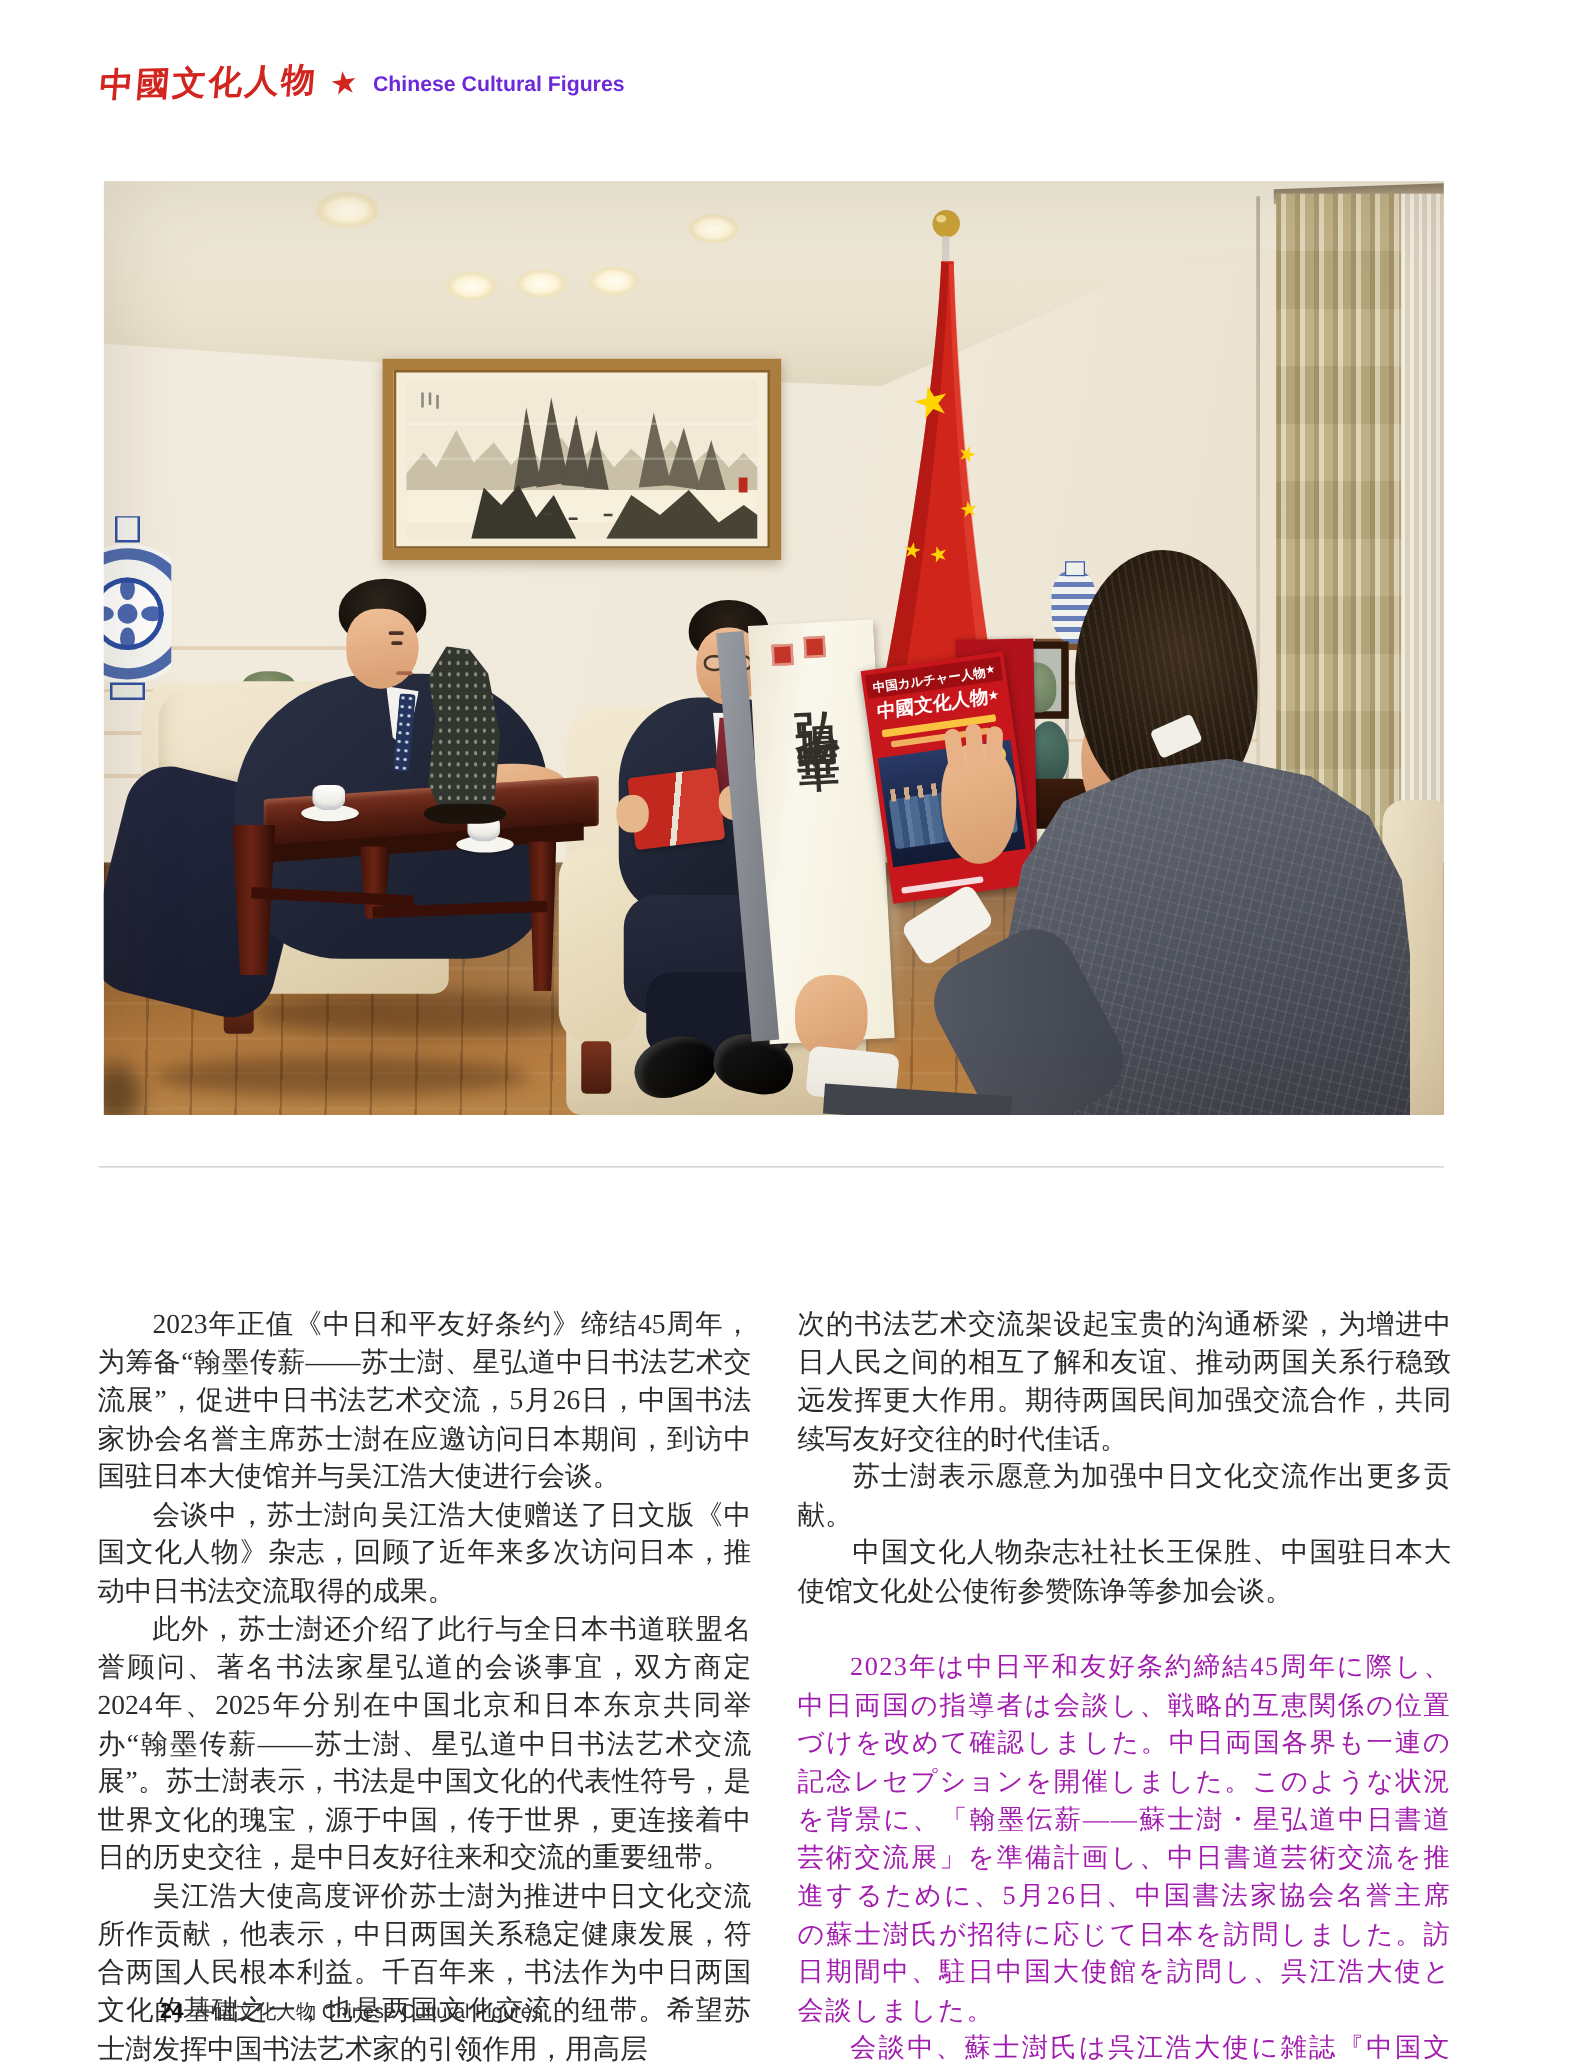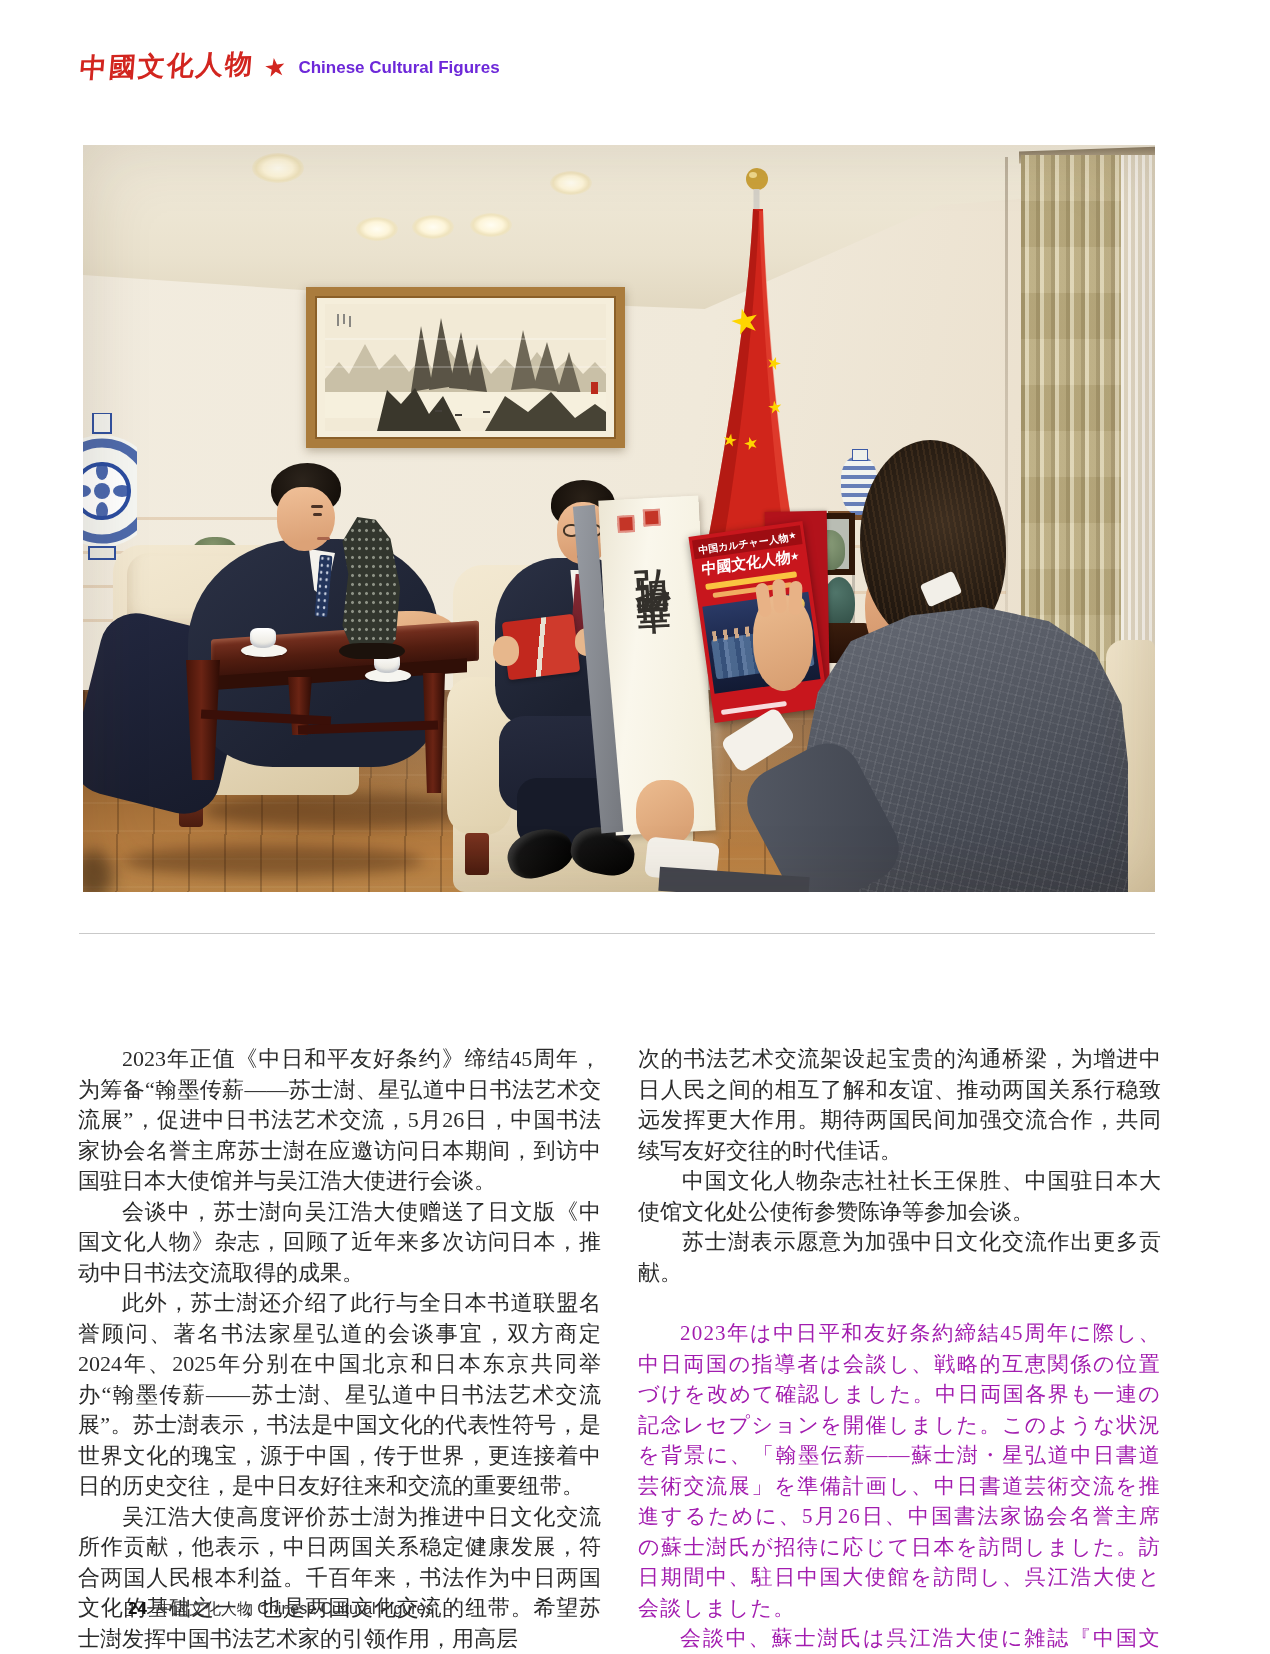--- a/index.html
+++ b/index.html
@@ -498,22 +498,22 @@
   <div class="caption-divider"></div>
 
   <div class="col left">
     <p>2023年正值《中日和平友好条约》缔结45周年，为筹备“翰墨传薪——苏士澍、星弘道中日书法艺术交流展”，促进中日书法艺术交流，5月26日，中国书法家协会名誉主席苏士澍在应邀访问日本期间，到访中国驻日本大使馆并与吴江浩大使进行会谈。</p>
     <p>会谈中，苏士澍向吴江浩大使赠送了日文版《中国文化人物》杂志，回顾了近年来多次访问日本，推动中日书法交流取得的成果。</p>
     <p>此外，苏士澍还介绍了此行与全日本书道联盟名誉顾问、著名书法家星弘道的会谈事宜，双方商定2024年、2025年分别在中国北京和日本东京共同举办“翰墨传薪——苏士澍、星弘道中日书法艺术交流展”。苏士澍表示，书法是中国文化的代表性符号，是世界文化的瑰宝，源于中国，传于世界，更连接着中日的历史交往，是中日友好往来和交流的重要纽带。</p>
     <p>吴江浩大使高度评价苏士澍为推进中日文化交流所作贡献，他表示，中日两国关系稳定健康发展，符合两国人民根本利益。千百年来，书法作为中日两国文化的基础之一，也是两国文化交流的纽带。希望苏士澍发挥中国书法艺术家的引领作用，用高层</p>
   </div>
   <div class="col right">
     <p class="cont">次的书法艺术交流架设起宝贵的沟通桥梁，为增进中日人民之间的相互了解和友谊、推动两国关系行稳致远发挥更大作用。期待两国民间加强交流合作，共同续写友好交往的时代佳话。</p>
+    <p>苏士澍表示愿意为加强中日文化交流作出更多贡献。</p>
     <p>中国文化人物杂志社社长王保胜、中国驻日本大使馆文化处公使衔参赞陈诤等参加会谈。</p>
-    <p>苏士澍表示愿意为加强中日文化交流作出更多贡献。</p>
     <div class="jp-block">
       <p>2023年は中日平和友好条約締結45周年に際し、中日両国の指導者は会談し、戦略的互恵関係の位置づけを改めて確認しました。中日両国各界も一連の記念レセプションを開催しました。このような状況を背景に、「翰墨伝薪——蘇士澍・星弘道中日書道芸術交流展」を準備計画し、中日書道芸術交流を推進するために、5月26日、中国書法家協会名誉主席の蘇士澍氏が招待に応じて日本を訪問しました。訪日期間中、駐日中国大使館を訪問し、呉江浩大使と会談しました。</p>
       <p>会談中、蘇士澍氏は呉江浩大使に雑誌『中国文化人物』日本語版を贈り、近年数回日本訪問で中日書道交流を促進した成果を振り返りました。</p>
     </div>
   </div>
 
   <div class="page-footer">
     <span class="page-num">24</span><span>中国文化人物 Chinese Cultural Figures</span>
   </div>
 

